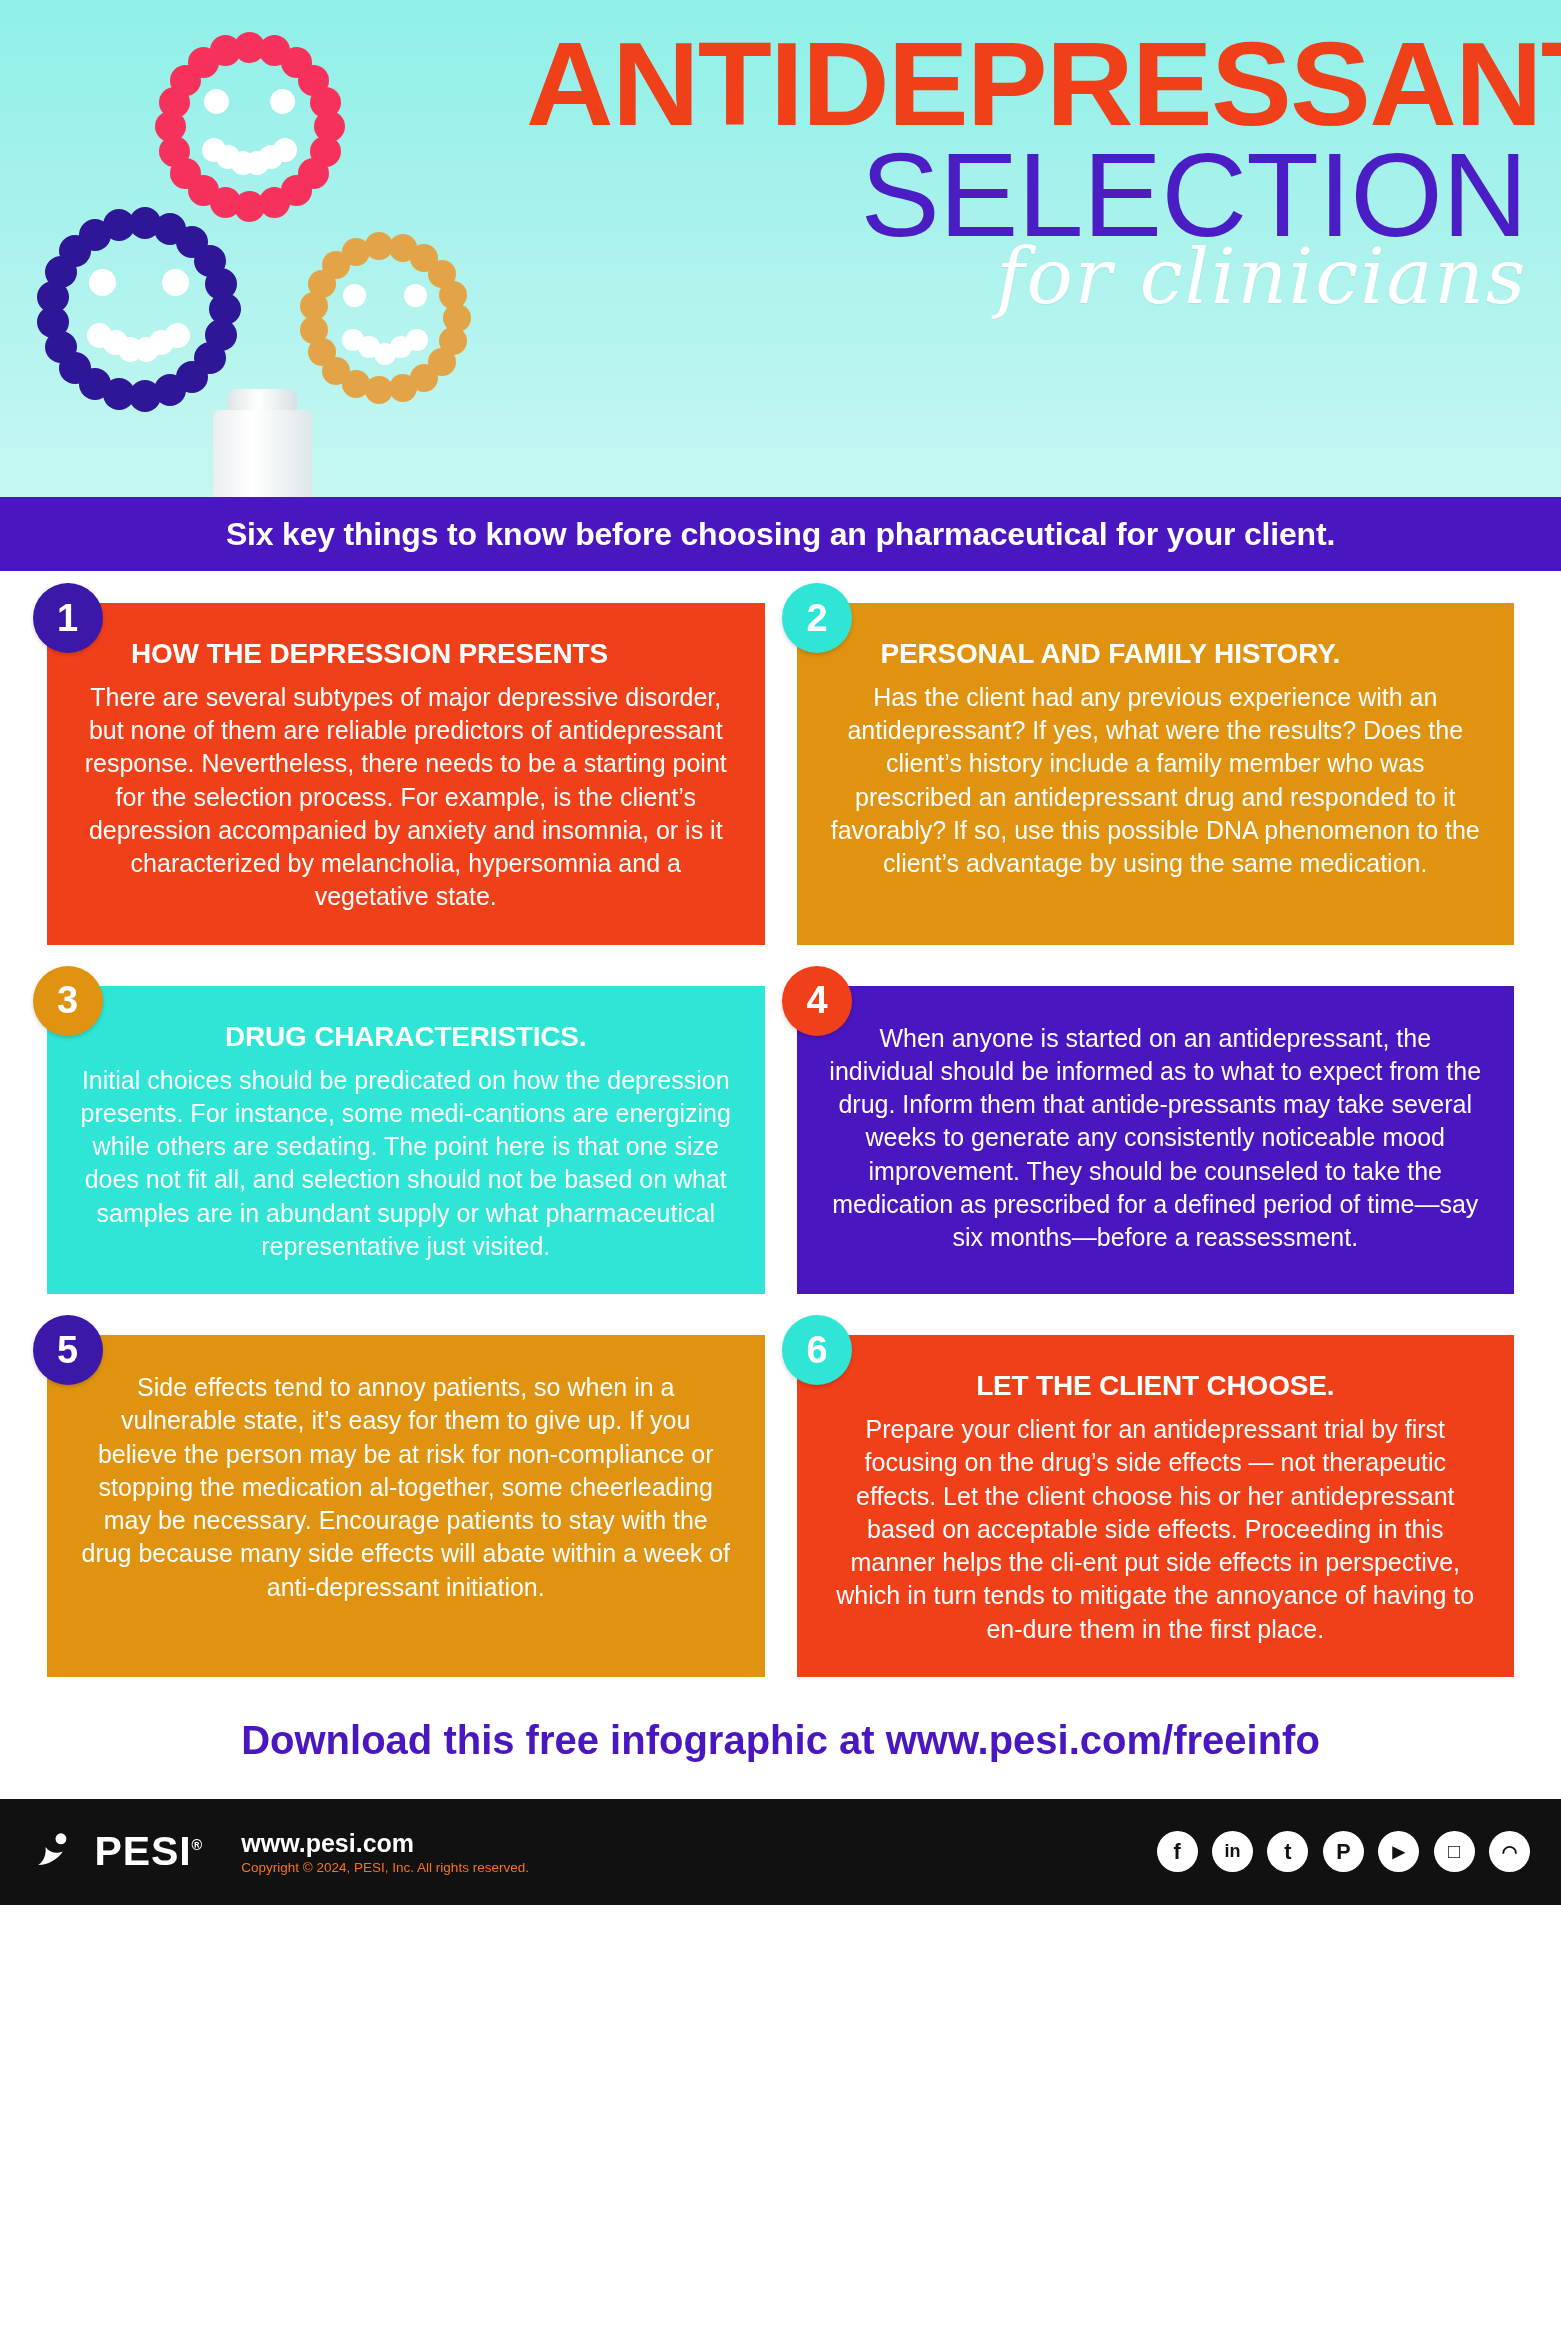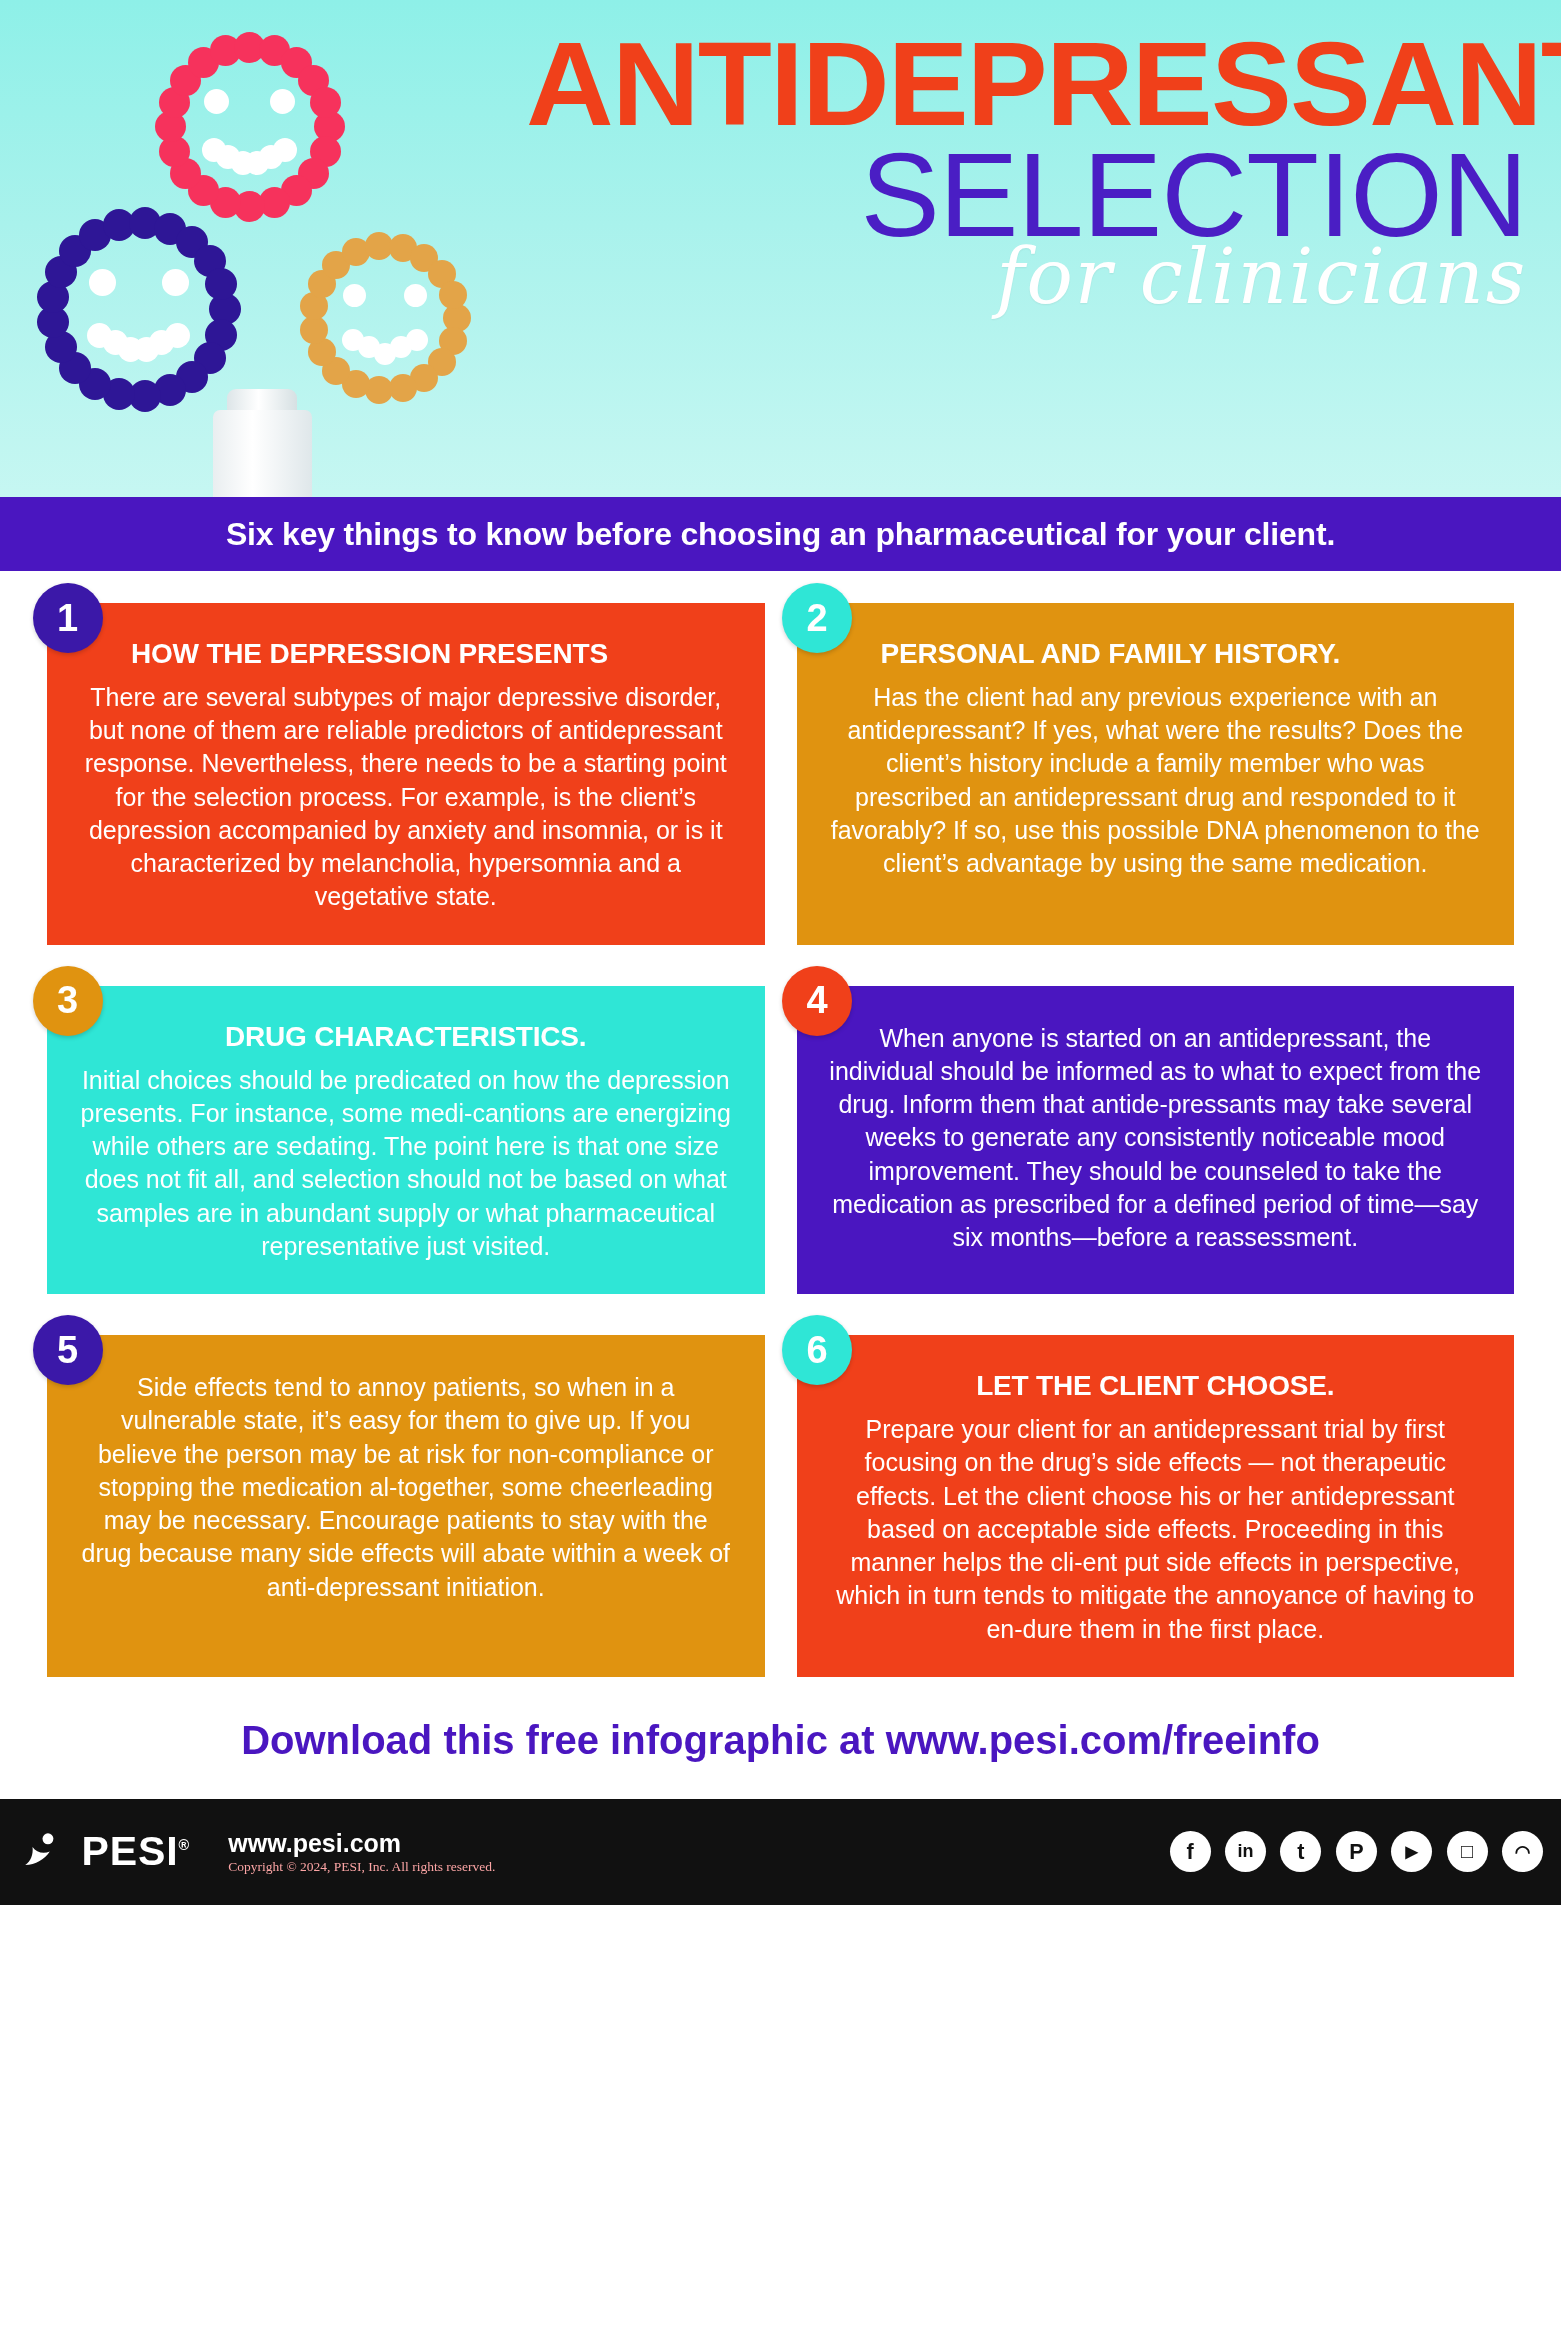--- a/index.html
+++ b/index.html
@@ -160,37 +160,37 @@
     font-size: 40px;
     font-family: "Liberation Sans", sans-serif;
   }
 
   
   .footer {
     background: #111111;
     height: 106px;
     display: flex;
     align-items: center;
-    padding: 0 18px;
+    padding: 0 31px;
     justify-content: space-between;
   }
   .brand { display: flex; align-items: center; gap: 14.4px; }
   .brand-mark {
     width: 49px; height: 49px;
     position: relative;
   }
   .brand-word {
     color: #ffffff; font-weight: bold; font-size: 41px;
     letter-spacing: 0.9px;
     font-family: "Liberation Sans", sans-serif;
   }
   .brand-reg { color:#ffffff; font-size:14.4px; vertical-align: super; }
   .brand-text { color: #ffffff; margin-left: 24px; }
   .brand-url { font-size: 25px; font-weight: bold; }
-  .brand-copy { font-size: 13.5px; color: #fca5a5; margin-top: 1.8px; font-family: Liberation Serif, serif; }
+  .brand-copy { font-size: 13.5px; color: #f97316; margin-top: 1.8px; }
 
   .socials { display: flex; align-items: center; gap: 14.4px; }
   .soc {
     width: 41px; height: 41px; border-radius: 50%;
     background: #ffffff; color: #111111;
     display: flex; align-items: center; justify-content: center;
     font-weight: bold; font-size: 21.6px;
     font-family: "Liberation Sans", sans-serif;
   }
 </style>

